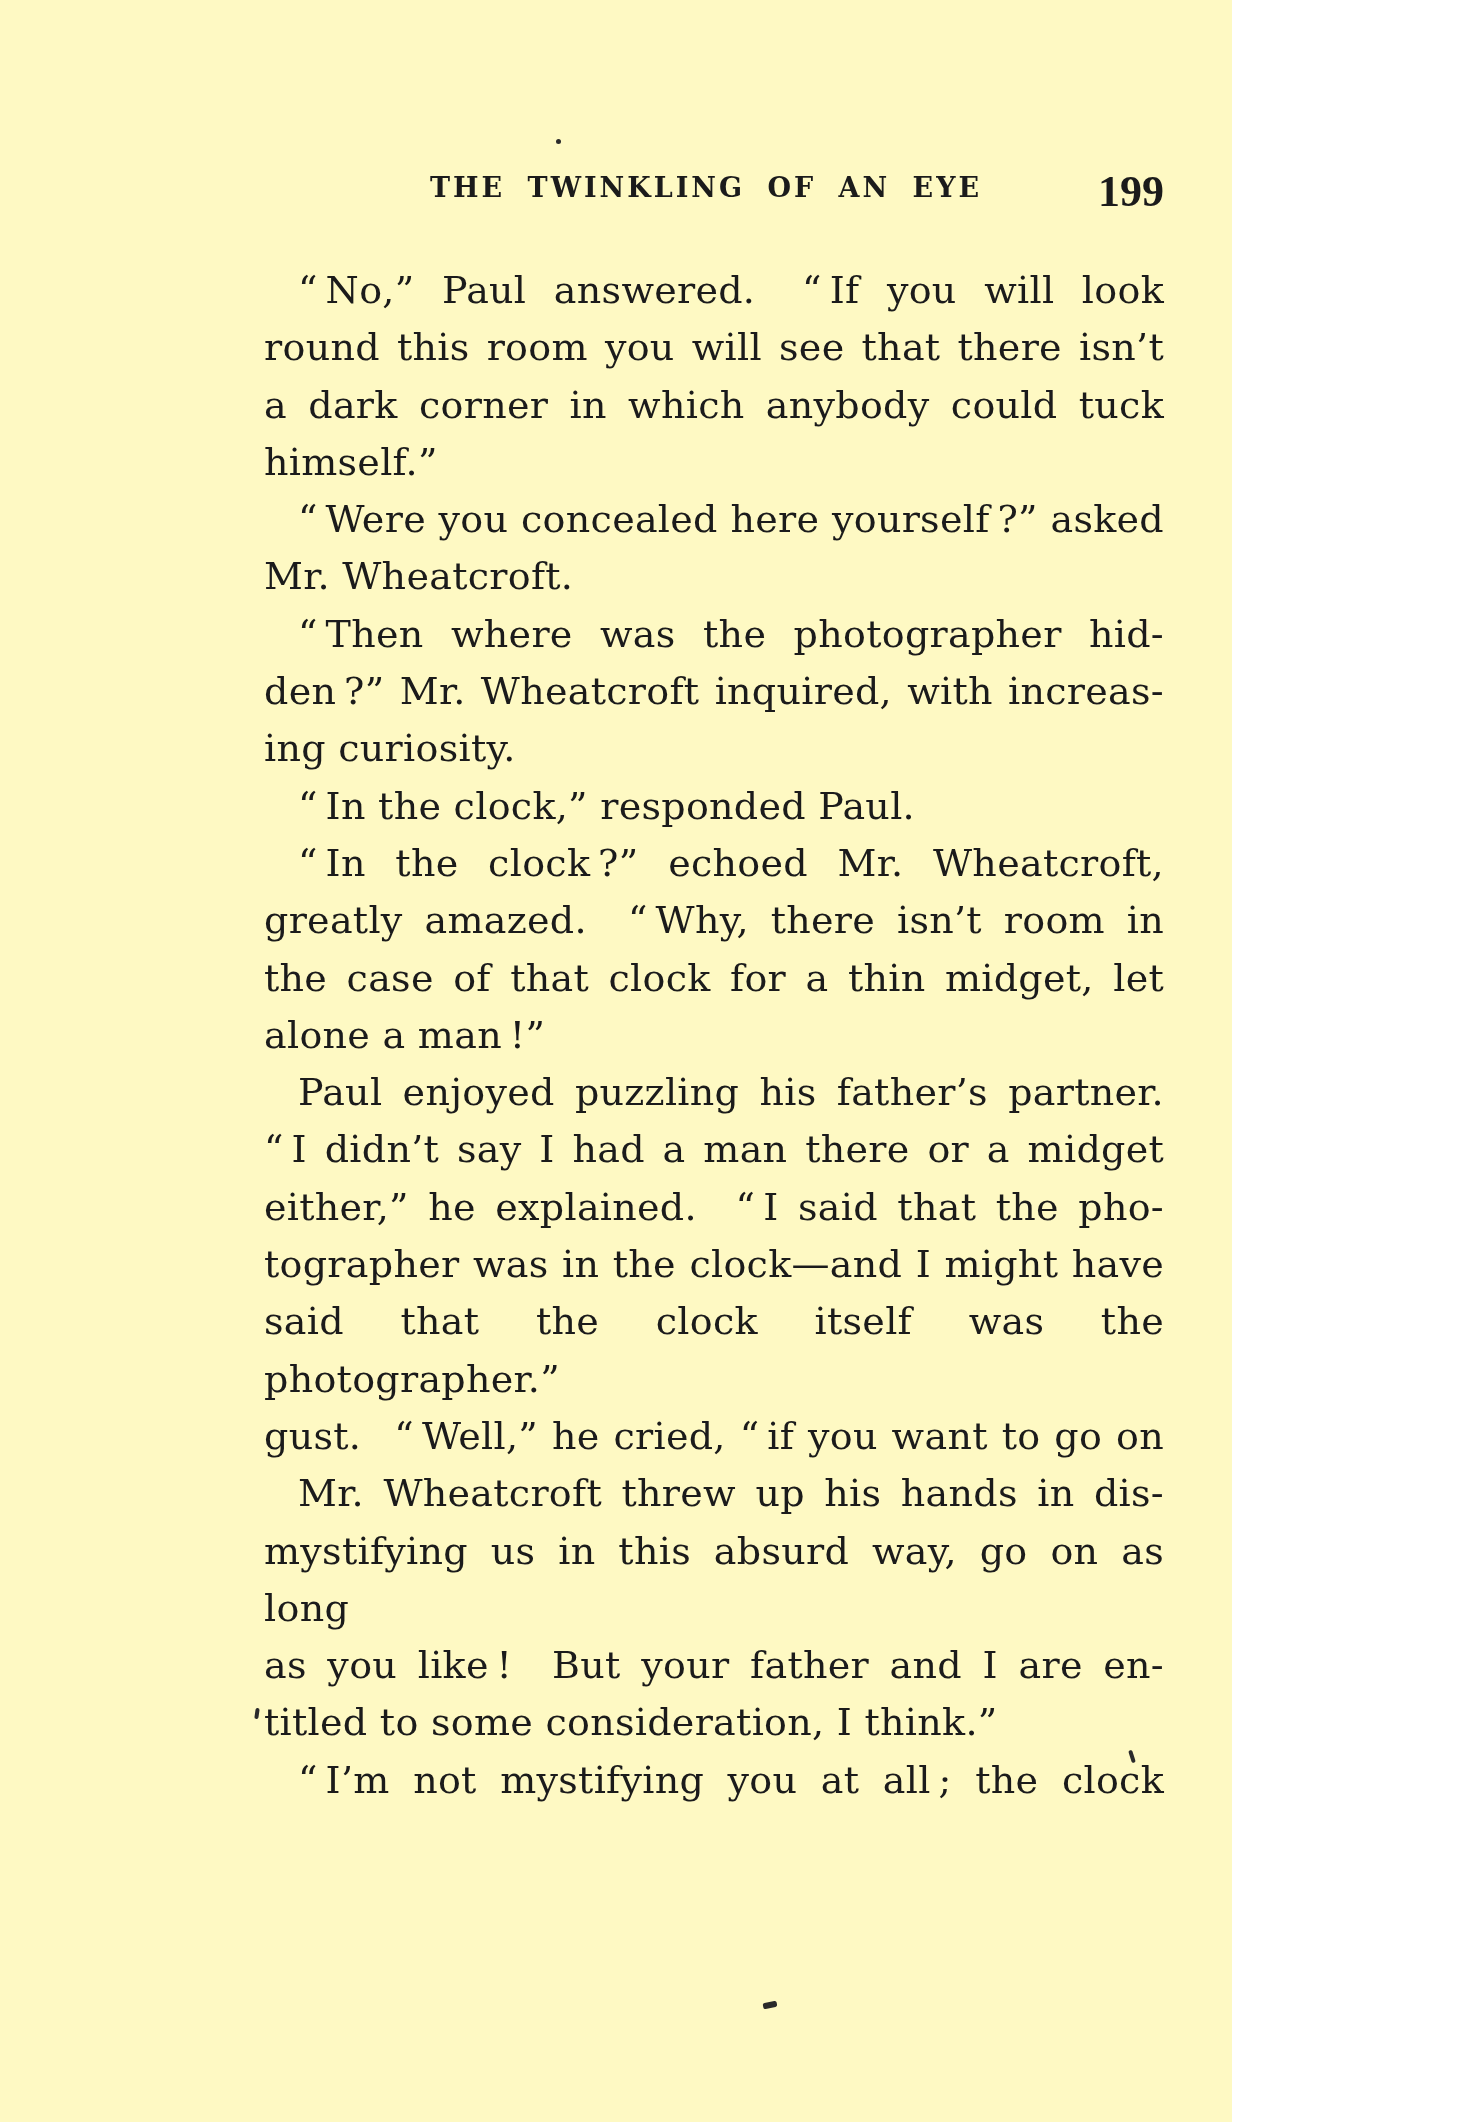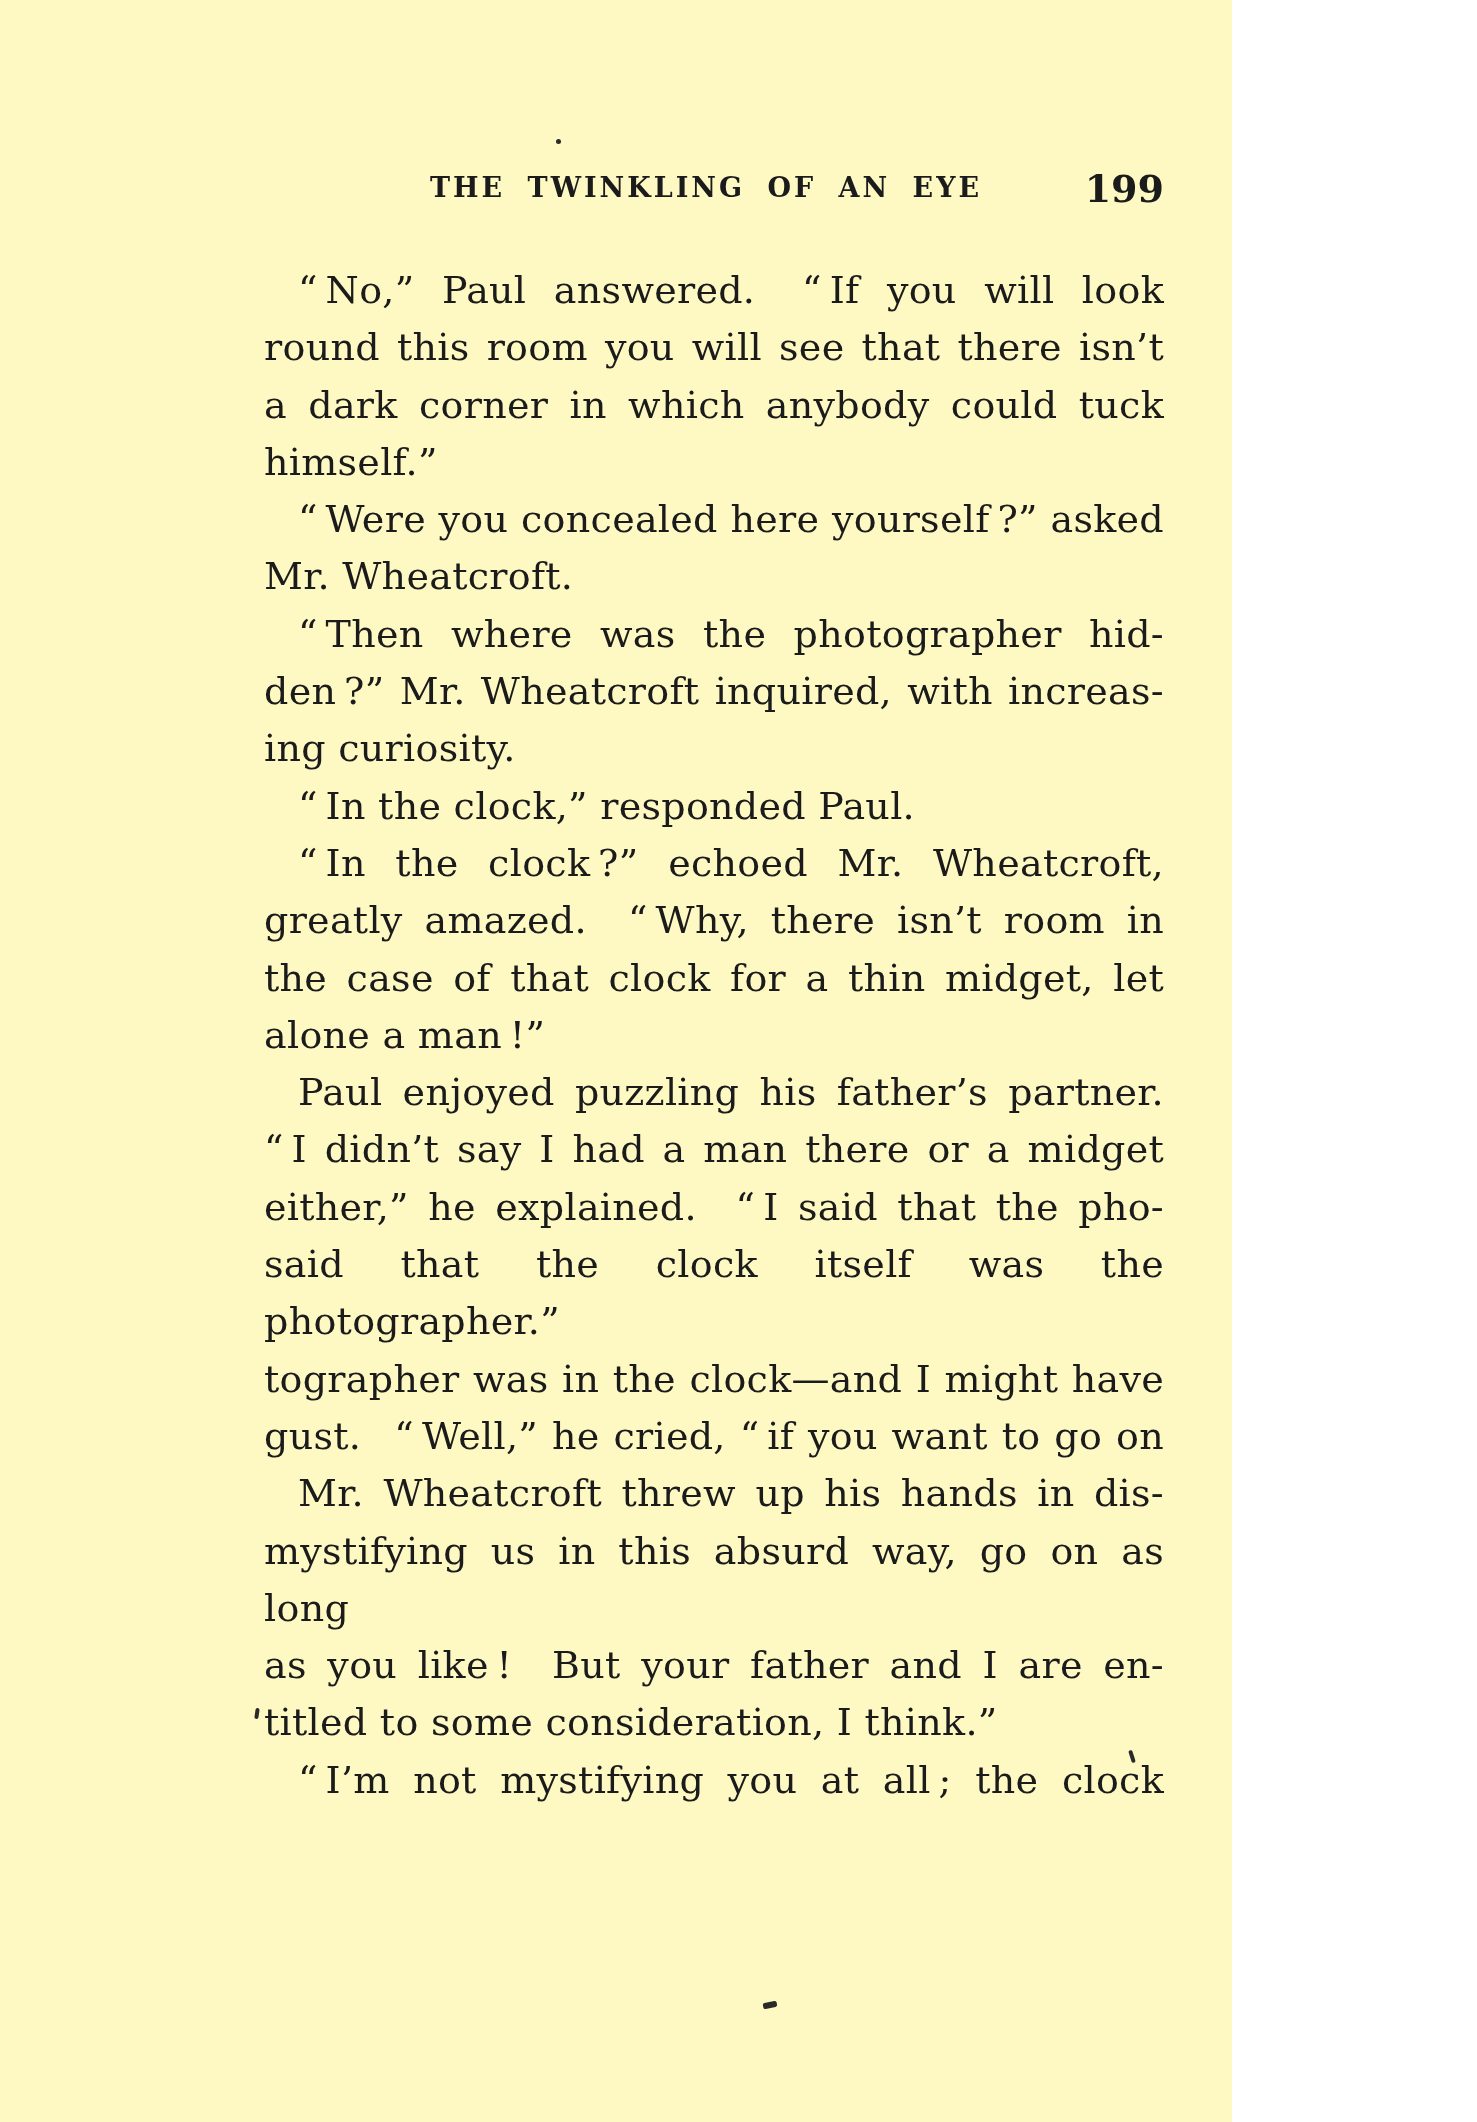--- a/index.html
+++ b/index.html
@@ -31,23 +31,24 @@
     font-weight: bold;
     letter-spacing: 3px;
     word-spacing: 10px;
     color: #1b1b1b;
     transform: translateX(-8px);
   }
   .page-number {
     position: absolute;
     right: 0;
     top: -6px;
-    font-size: 38px;
+    font-size: 44px;
     font-weight: bold;
     color: #1b1b1b;
+    font-family: Liberation Serif, serif;
   }
   
   .text-block {
     position: absolute;
     left: 264px;
     top: 262px;
     width: 900px;
     font-size: 38px;
     line-height: 57.3px;
     letter-spacing: 0.3px;
@@ -105,22 +106,22 @@
       <div class="paragraph">
         <div class="line first">“ In the clock ?” echoed Mr. Wheatcroft,</div>
         <div class="line">greatly amazed.  “ Why, there isn’t room in</div>
         <div class="line">the case of that clock for a thin midget, let</div>
         <div class="line flush-last">alone a man !”</div>
       </div>
       <div class="paragraph">
         <div class="line first">Paul enjoyed puzzling his father’s partner.</div>
         <div class="line">“ I didn’t say I had a man there or a midget</div>
         <div class="line">either,” he explained.  “ I said that the pho-</div>
+        <div class="line">tographer was in the clock—and I might have</div>
         <div class="line flush-last">said that the clock itself was the photographer.”</div>
-        <div class="line">tographer was in the clock—and I might have</div>
       </div>
       <div class="paragraph">
         <div class="line">gust.  “ Well,” he cried, “ if you want to go on</div>
         <div class="line first">Mr. Wheatcroft threw up his hands in dis-</div>
         <div class="line">mystifying us in this absurd way, go on as long</div>
         <div class="line">as you like !  But your father and I are en-</div>
         <div class="line flush-last">titled to some consideration, I think.”</div>
       </div>
       <div class="paragraph">
         <div class="line first">“ I’m not mystifying you at all ; the clock</div>

